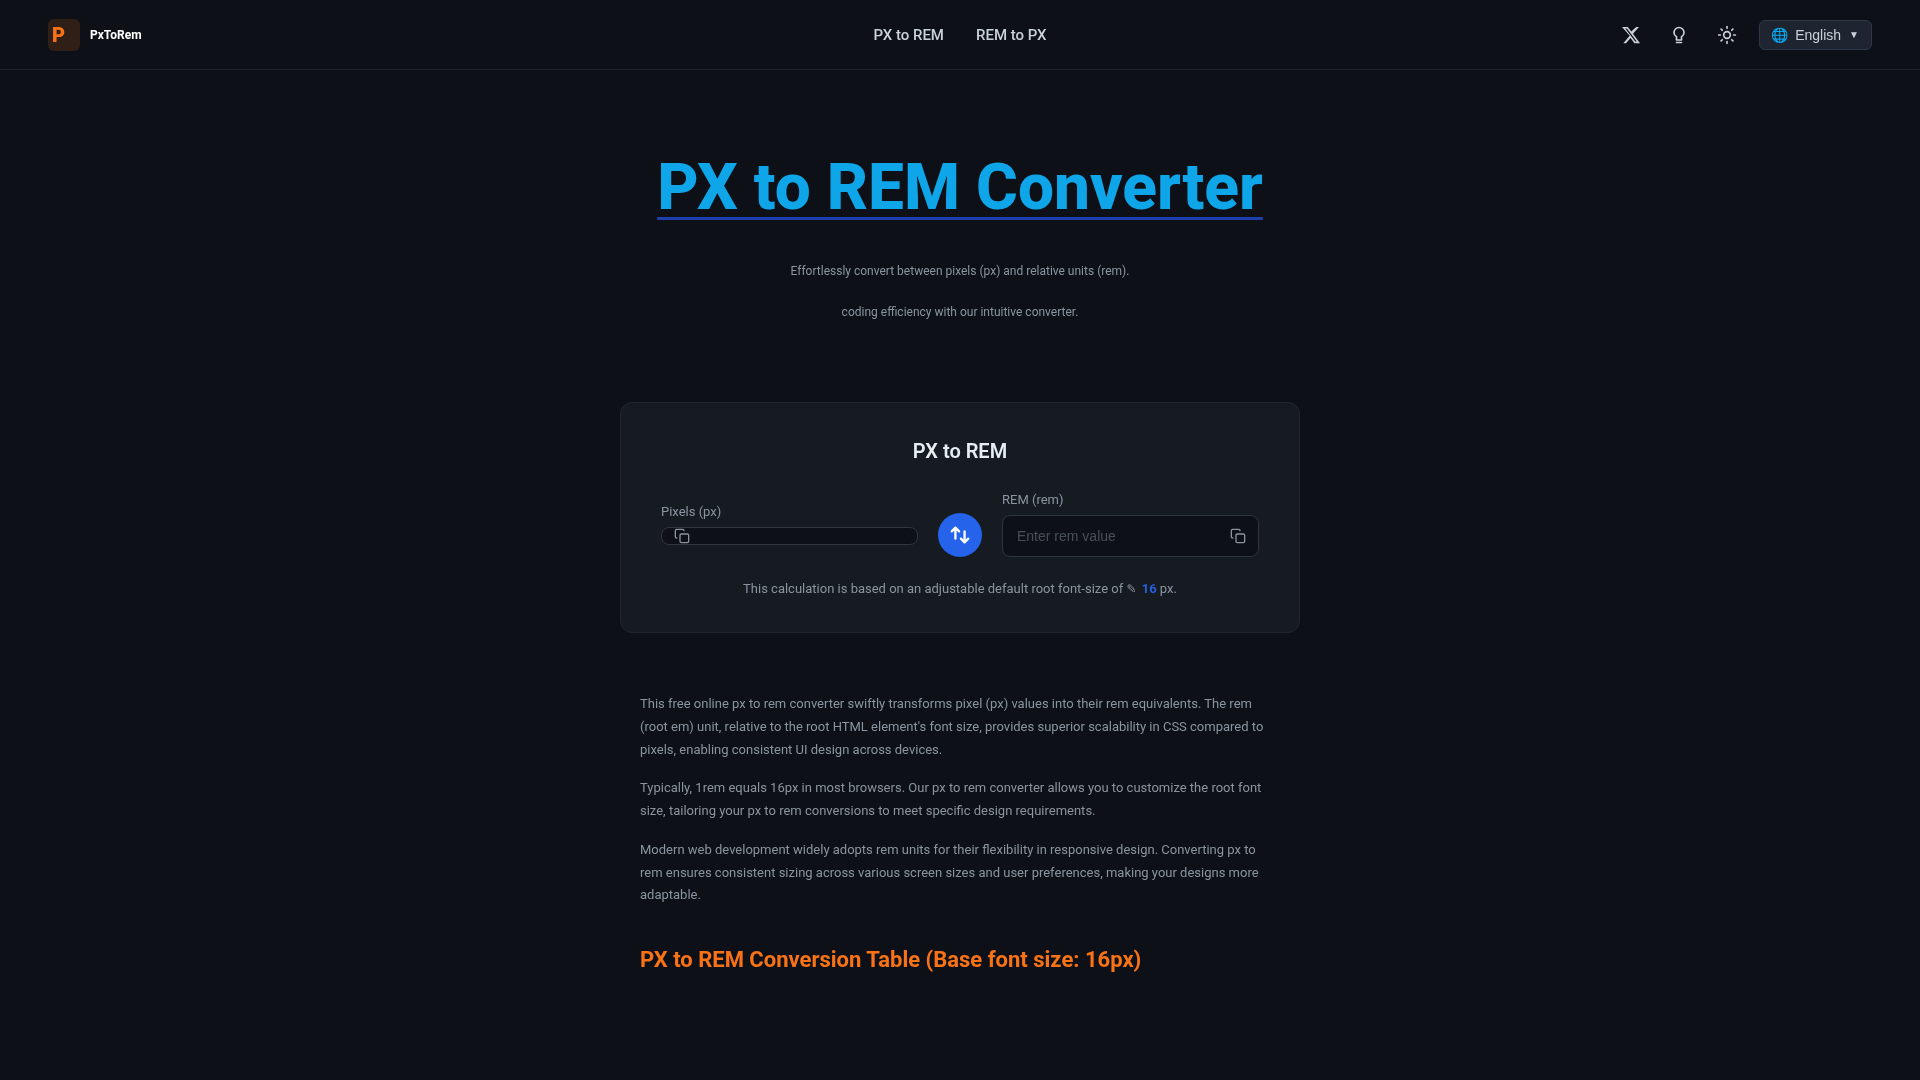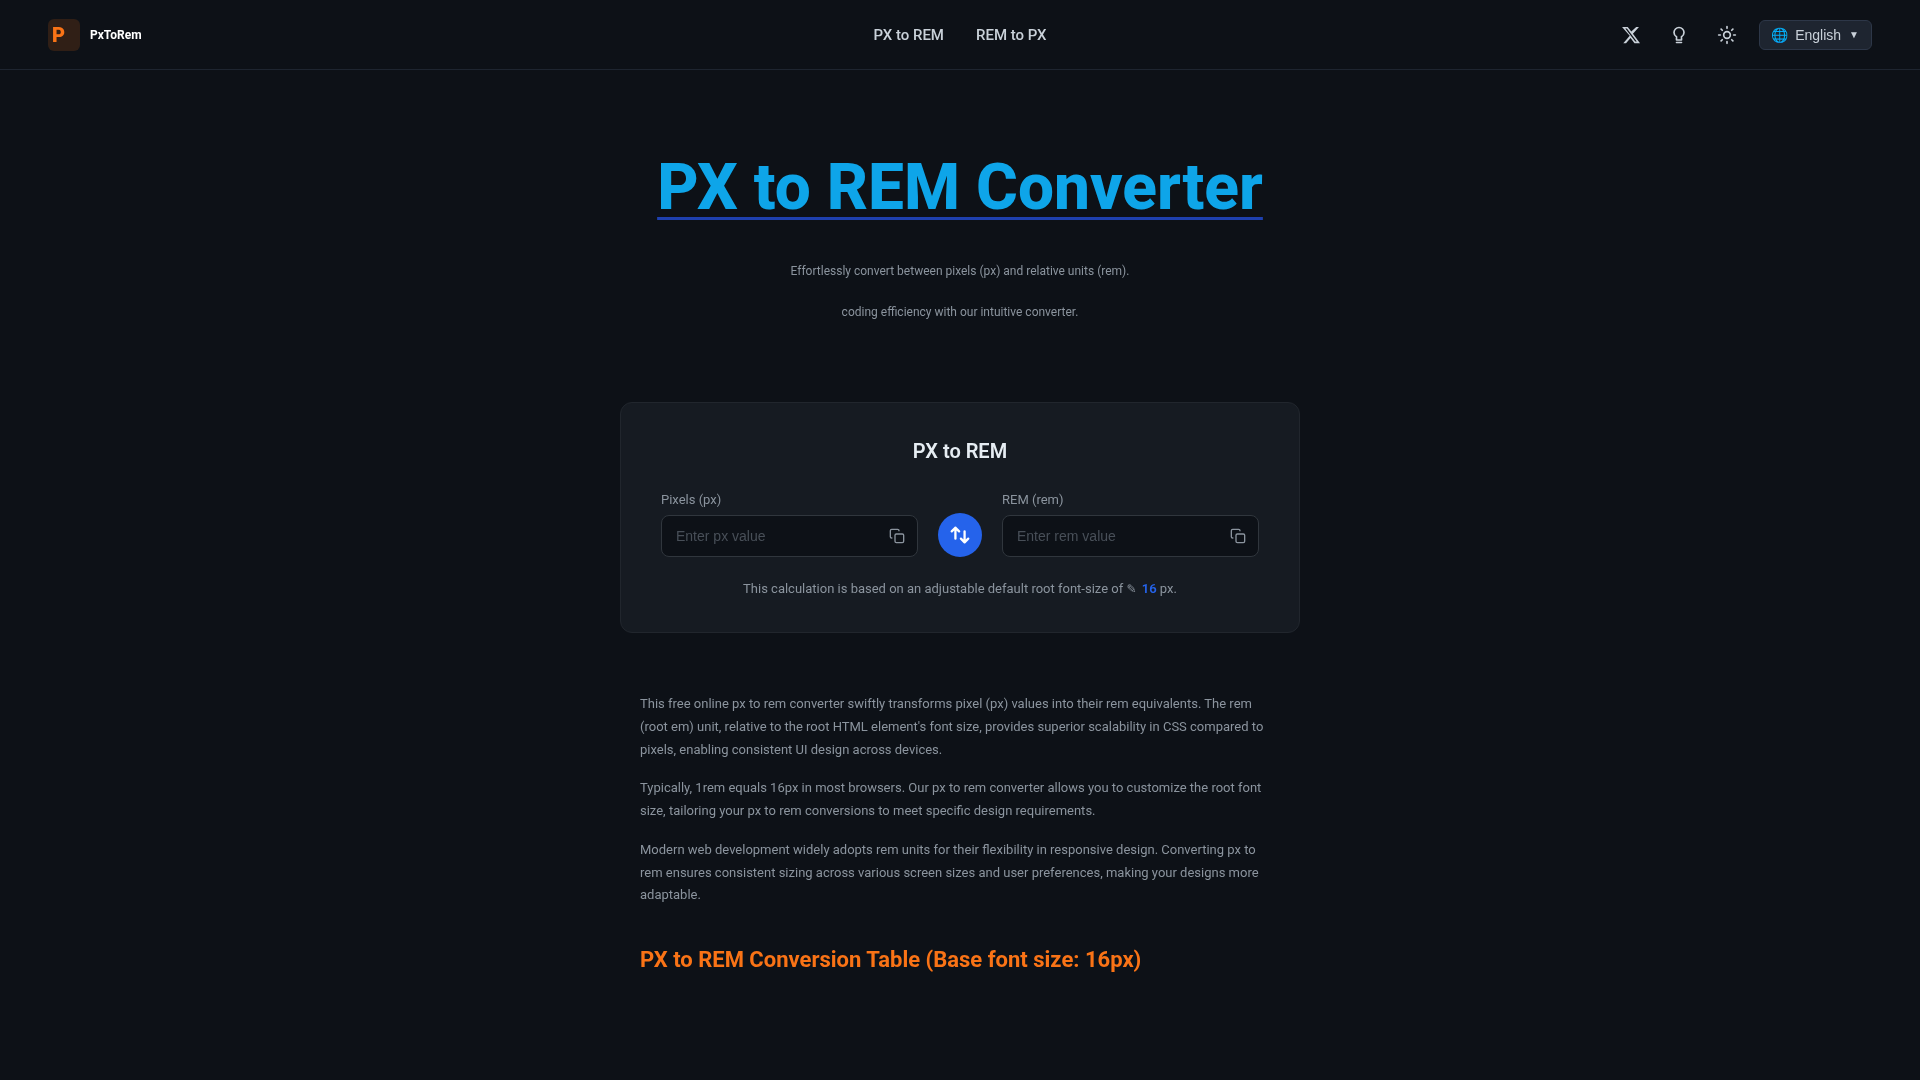--- a/index.html
+++ b/index.html
@@ -312,21 +312,20 @@
 
 <div class="converter-wrapper">
   <div class="converter-card">
     <h2 class="converter-title">PX to REM</h2>
 
     <div class="converter-fields">
 
       <div class="field-group">
         <label class="field-label">Pixels (px)</label>
         <div class="field-input-wrap">
-          <input class="field-input" type="text" placeholder="Enter px value" style="">
           <button class="copy-btn" title="Copy">
             <svg width="16" height="16" viewBox="0 0 24 24" fill="none" stroke="currentColor" stroke-width="2">
               <rect x="9" y="9" width="13" height="13" rx="2"></rect>
               <path d="M5 15H4a2 2 0 0 1-2-2V4a2 2 0 0 1 2-2h9a2 2 0 0 1 2 2v1"></path>
             </svg>
           </button>
         </div>
       </div>
 
       <button class="swap-btn" title="Swap">

